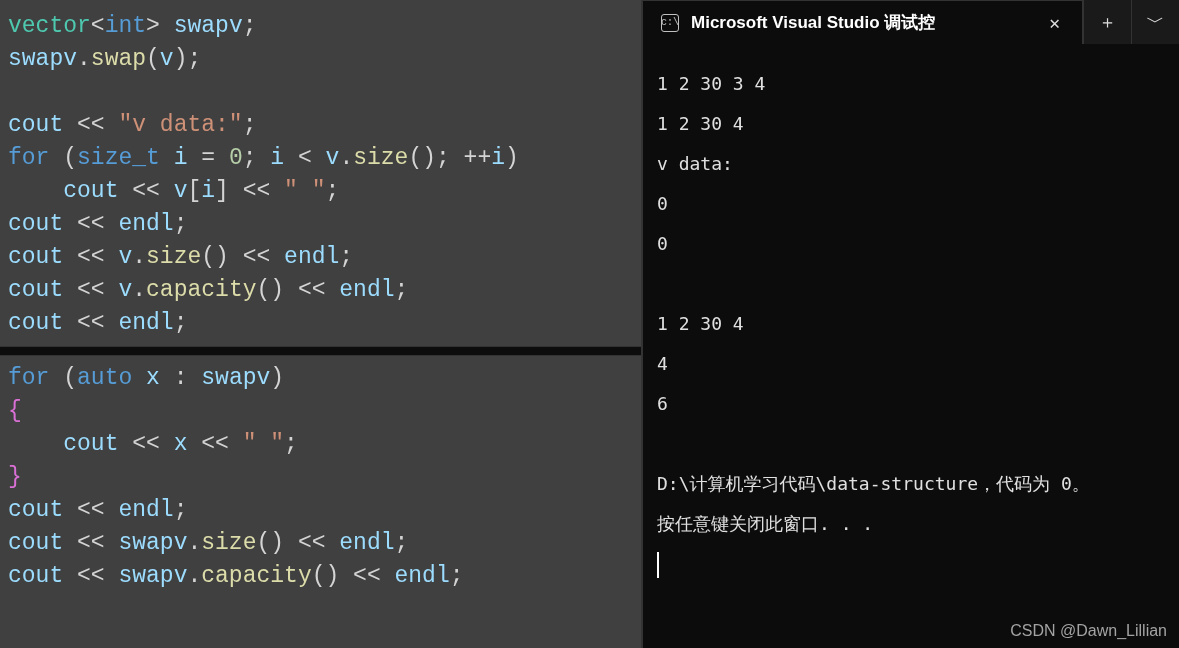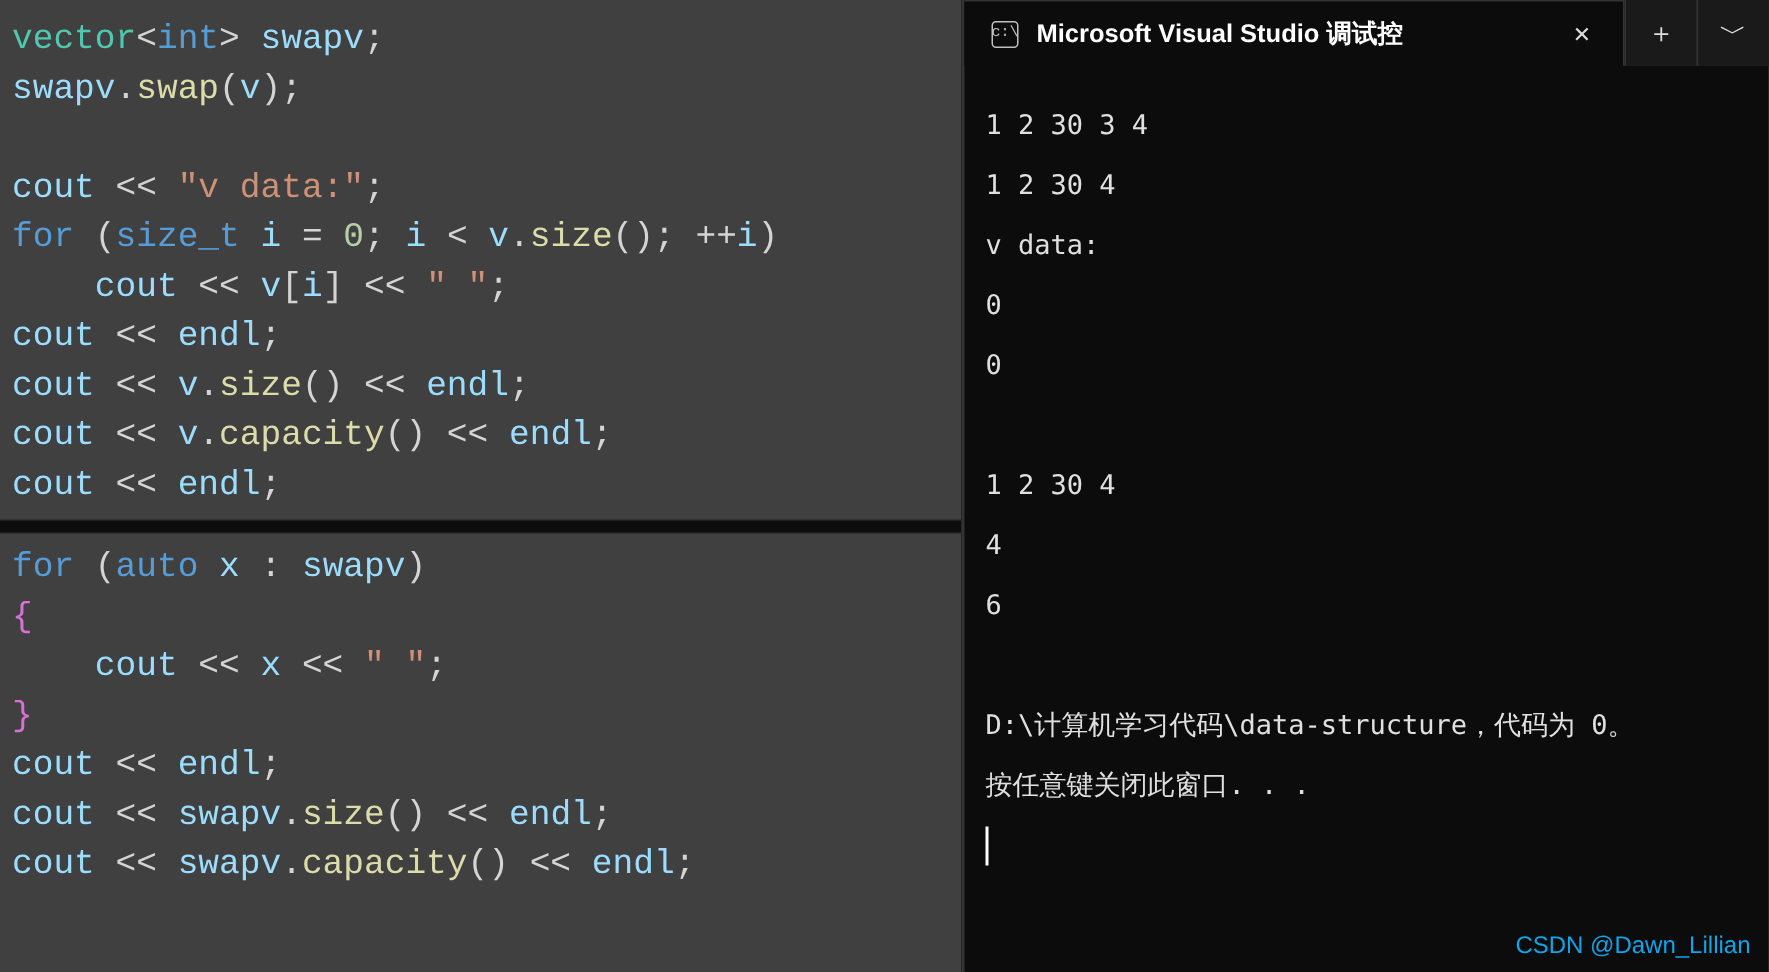--- a/index.html
+++ b/index.html
@@ -118,21 +118,21 @@
   display: inline-block;
   width: 2px;
   height: 26px;
   background: #fff;
   vertical-align: middle;
 }
 .watermark {
   position: absolute;
   bottom: 8px;
   right: 12px;
-  color: #0ea5e9;
+  color: #a3a3a3;
   font-family: 'Segoe UI', sans-serif;
   font-size: 16px;
 }
 </style>
 </head>
 <body>
 
 <div class="editor-pane">
   <div class="code-block"><span class="type">vector</span><span class="op">&lt;</span><span class="kw">int</span><span class="op">&gt; </span><span class="var">swapv</span><span class="pun">;</span>
 <span class="var">swapv</span><span class="pun">.</span><span class="fn">swap</span><span class="pun">(</span><span class="var">v</span><span class="pun">);</span>

